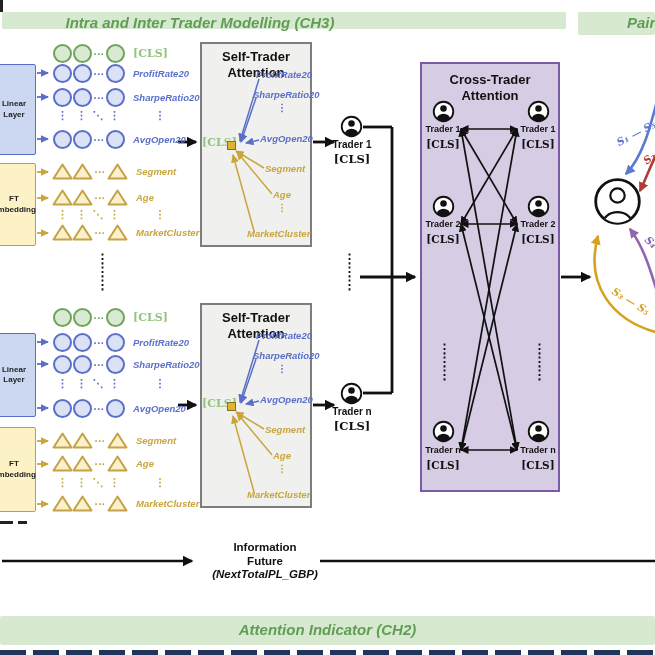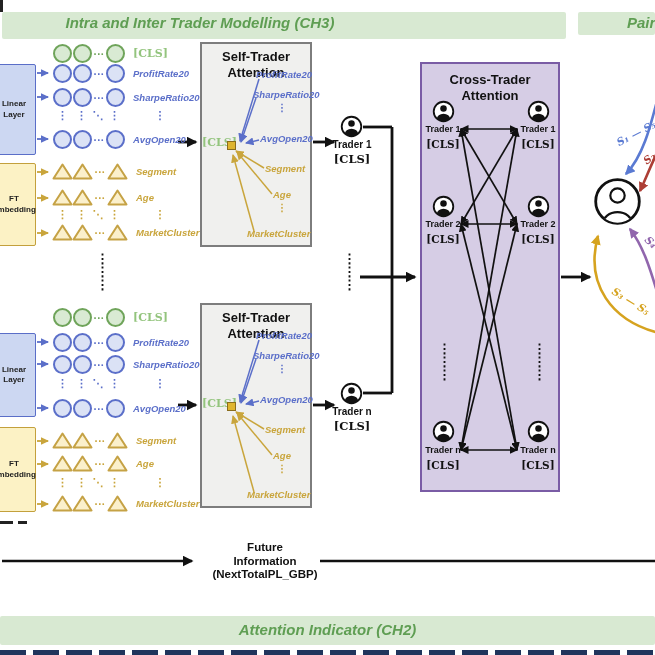--- a/index.html
+++ b/index.html
@@ -35,30 +35,30 @@
   .vsm{font-weight:700;font-size:10px;}
   .tname{font:700 10px "Liberation Sans",sans-serif;color:#111;text-align:center;white-space:nowrap;}
   .tcls{font:700 11.5px "DejaVu Serif",serif;color:#111;text-align:center;white-space:nowrap;}
   .xname{font:700 9px "Liberation Sans",sans-serif;color:#111;text-align:center;white-space:nowrap;}
   .xcls{font:700 10.5px "DejaVu Serif",serif;color:#111;text-align:center;white-space:nowrap;}
   .xbox{background:#d6cde5;border:2px solid #7a5ca5;box-sizing:border-box;}
   .x-title{position:absolute;left:0;top:8px;width:100%;text-align:center;
            font:700 13px "Liberation Sans",sans-serif;color:#111;line-height:1.25;}
   .slabel{font:italic 700 10.5px "DejaVu Serif",serif;text-align:center;white-space:nowrap;}
   .future{font:700 11.5px "Liberation Sans",sans-serif;color:#111;text-align:center;line-height:13.5px;}
-  .future .it{}
+  .future .it{font-style:italic;}
   .tick{background:#222;}
   #dash-strip{background:repeating-linear-gradient(90deg,#20345c 0 26px,transparent 26px 33px);}
 </style>
 </head>
 <body>
 
 <div id="canvas">
 
-  <div class="abs banner" style="left:2px;top:12px;width:564px;height:27px;">
+  <div class="abs banner" style="left:2px;top:12px;width:564px;height:17px;">
     <span class="abs banner-text" style="left:0;top:2px;width:396px;text-align:center;">Intra and Inter Trader Modelling (CH3)</span>
   </div>
   <div class="abs banner" style="left:578px;top:12px;width:77px;height:23px;">
     <span class="abs banner-text" style="left:49px;top:2px;">Pairw</span>
   </div>
   <div class="abs tick" style="left:0;top:0;width:2.5px;height:12px;"></div>
 
   <div class="abs iobox" style="left:-8px;top:64px;width:44px;height:91px;">
     <div><span>Linear</span><br><span>Layer</span></div>
   </div>
@@ -453,22 +453,22 @@
 
   <svg class="abs" width="49" height="49" style="left:593px;top:177px;">
       <use href="#personBig"></use>
     </svg>
   <span class="abs slabel" style="left:604px;top:127px;width:64px;color:#5a7ad2;transform:rotate(-27deg);">S₁ — S₅</span>
   <span class="abs slabel" style="left:633px;top:148px;width:44px;color:#ad3e35;transform:rotate(-35deg);">S₂ —</span>
   <span class="abs slabel" style="left:640px;top:236px;width:22px;color:#9166ad;transform:rotate(46deg);">S₄</span>
   <span class="abs slabel" style="left:599px;top:295px;width:64px;color:#d6a31f;transform:rotate(32deg);">S₃ — S₅</span>
 
   <div class="abs future" style="left:190px;top:541px;width:150px;">
+    <div>Information</div>
     <div>Future</div>
-    <div>Information</div>
     <div class="it">(NextTotalPL_GBP)</div>
   </div>
 
   <div class="abs tick" style="left:0;top:521px;width:13px;height:3px;"></div>
   <div class="abs tick" style="left:18px;top:521px;width:9px;height:3px;"></div>
 
   <div class="abs banner" style="left:0;top:616px;width:655px;height:29px;">
     <span class="abs banner-text" style="left:0;top:5px;width:655px;text-align:center;">Attention Indicator (CH2)</span>
   </div>
   <div id="dash-strip" class="abs" style="left:0;top:650px;width:655px;height:5px;"></div>

